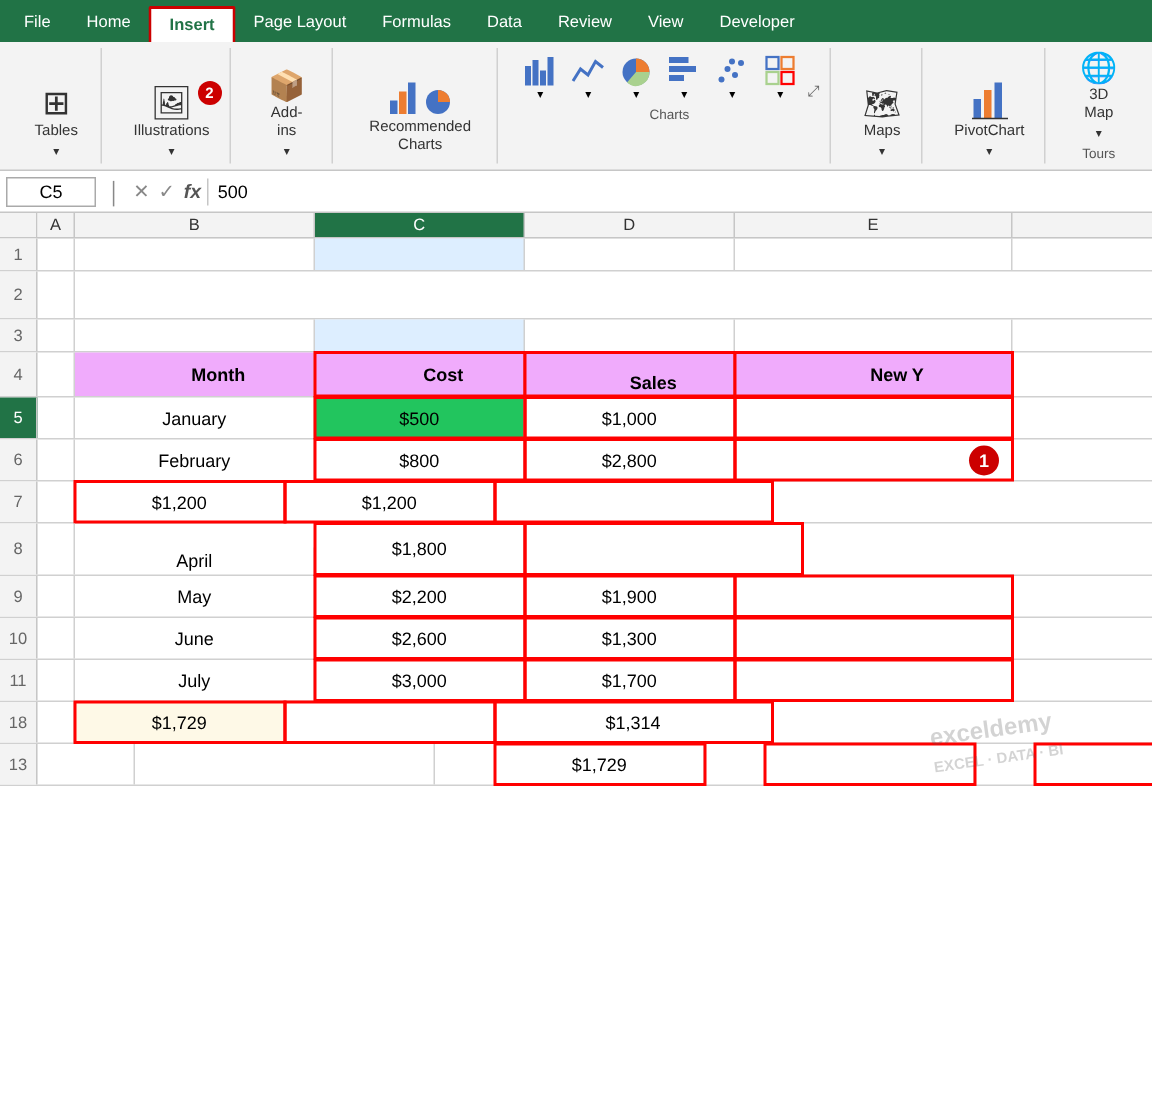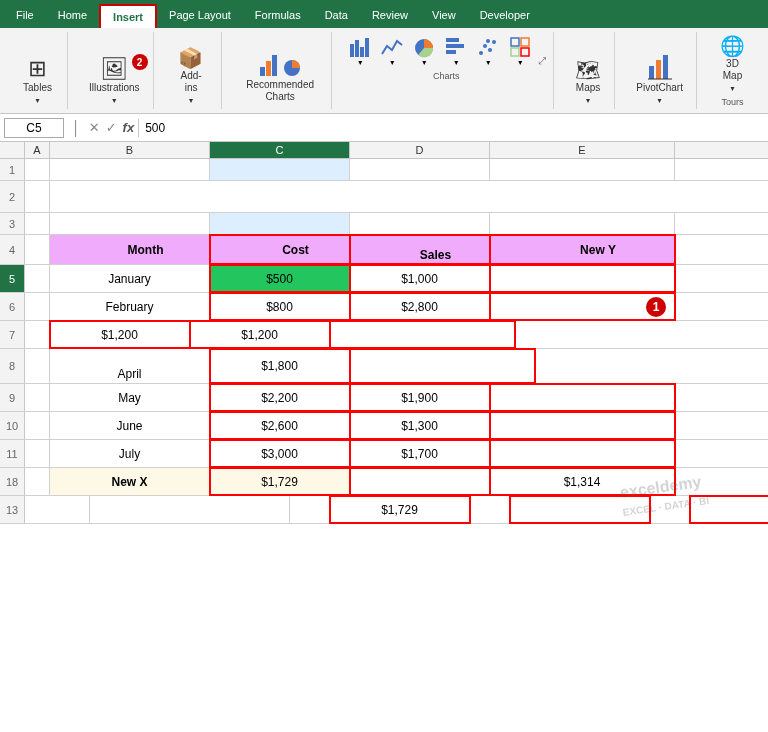--- a/index.html
+++ b/index.html
@@ -472,21 +472,20 @@
       <div class="cell" style="width:25px;min-width:25px;"></div>
       <div class="cell center" style="width:160px;min-width:160px;">July</div>
       <div class="cell center" style="width:140px;min-width:140px; outline:2px solid red; outline-offset:-1px;">$3,000</div>
       <div class="cell center" style="width:140px;min-width:140px; outline:2px solid red; outline-offset:-1px;">$1,700</div>
       <div class="cell" style="width:185px;min-width:185px; outline:2px solid red; outline-offset:-1px;"></div>
     </div>
 
     <div class="sheet-row" style="min-height:28px;">
       <div class="row-num">18</div>
       <div class="cell" style="width:25px;min-width:25px;"></div>
-      <div class="cell center bold highlighted" style="width:160px;min-width:160px;">New X</div>
       <div class="cell center highlighted" style="width:140px;min-width:140px; outline:2px solid red; outline-offset:-1px;">$1,729</div>
       <div class="cell center" style="width:140px;min-width:140px; outline:2px solid red; outline-offset:-1px;"></div>
       <div class="cell center" style="width:185px;min-width:185px; outline:2px solid red; outline-offset:-1px;">$1,314</div>
     </div>
 
     <div class="sheet-row" style="min-height:28px;gap:40px;">
       <div class="row-num">13</div>
       <div class="cell" style="width:25px;min-width:25px;"></div>
       <div class="cell" style="width:160px;min-width:160px;"></div>
       <div class="cell center" style="width:140px;min-width:140px; outline:2px solid red; outline-offset:-1px;">$1,729</div>

